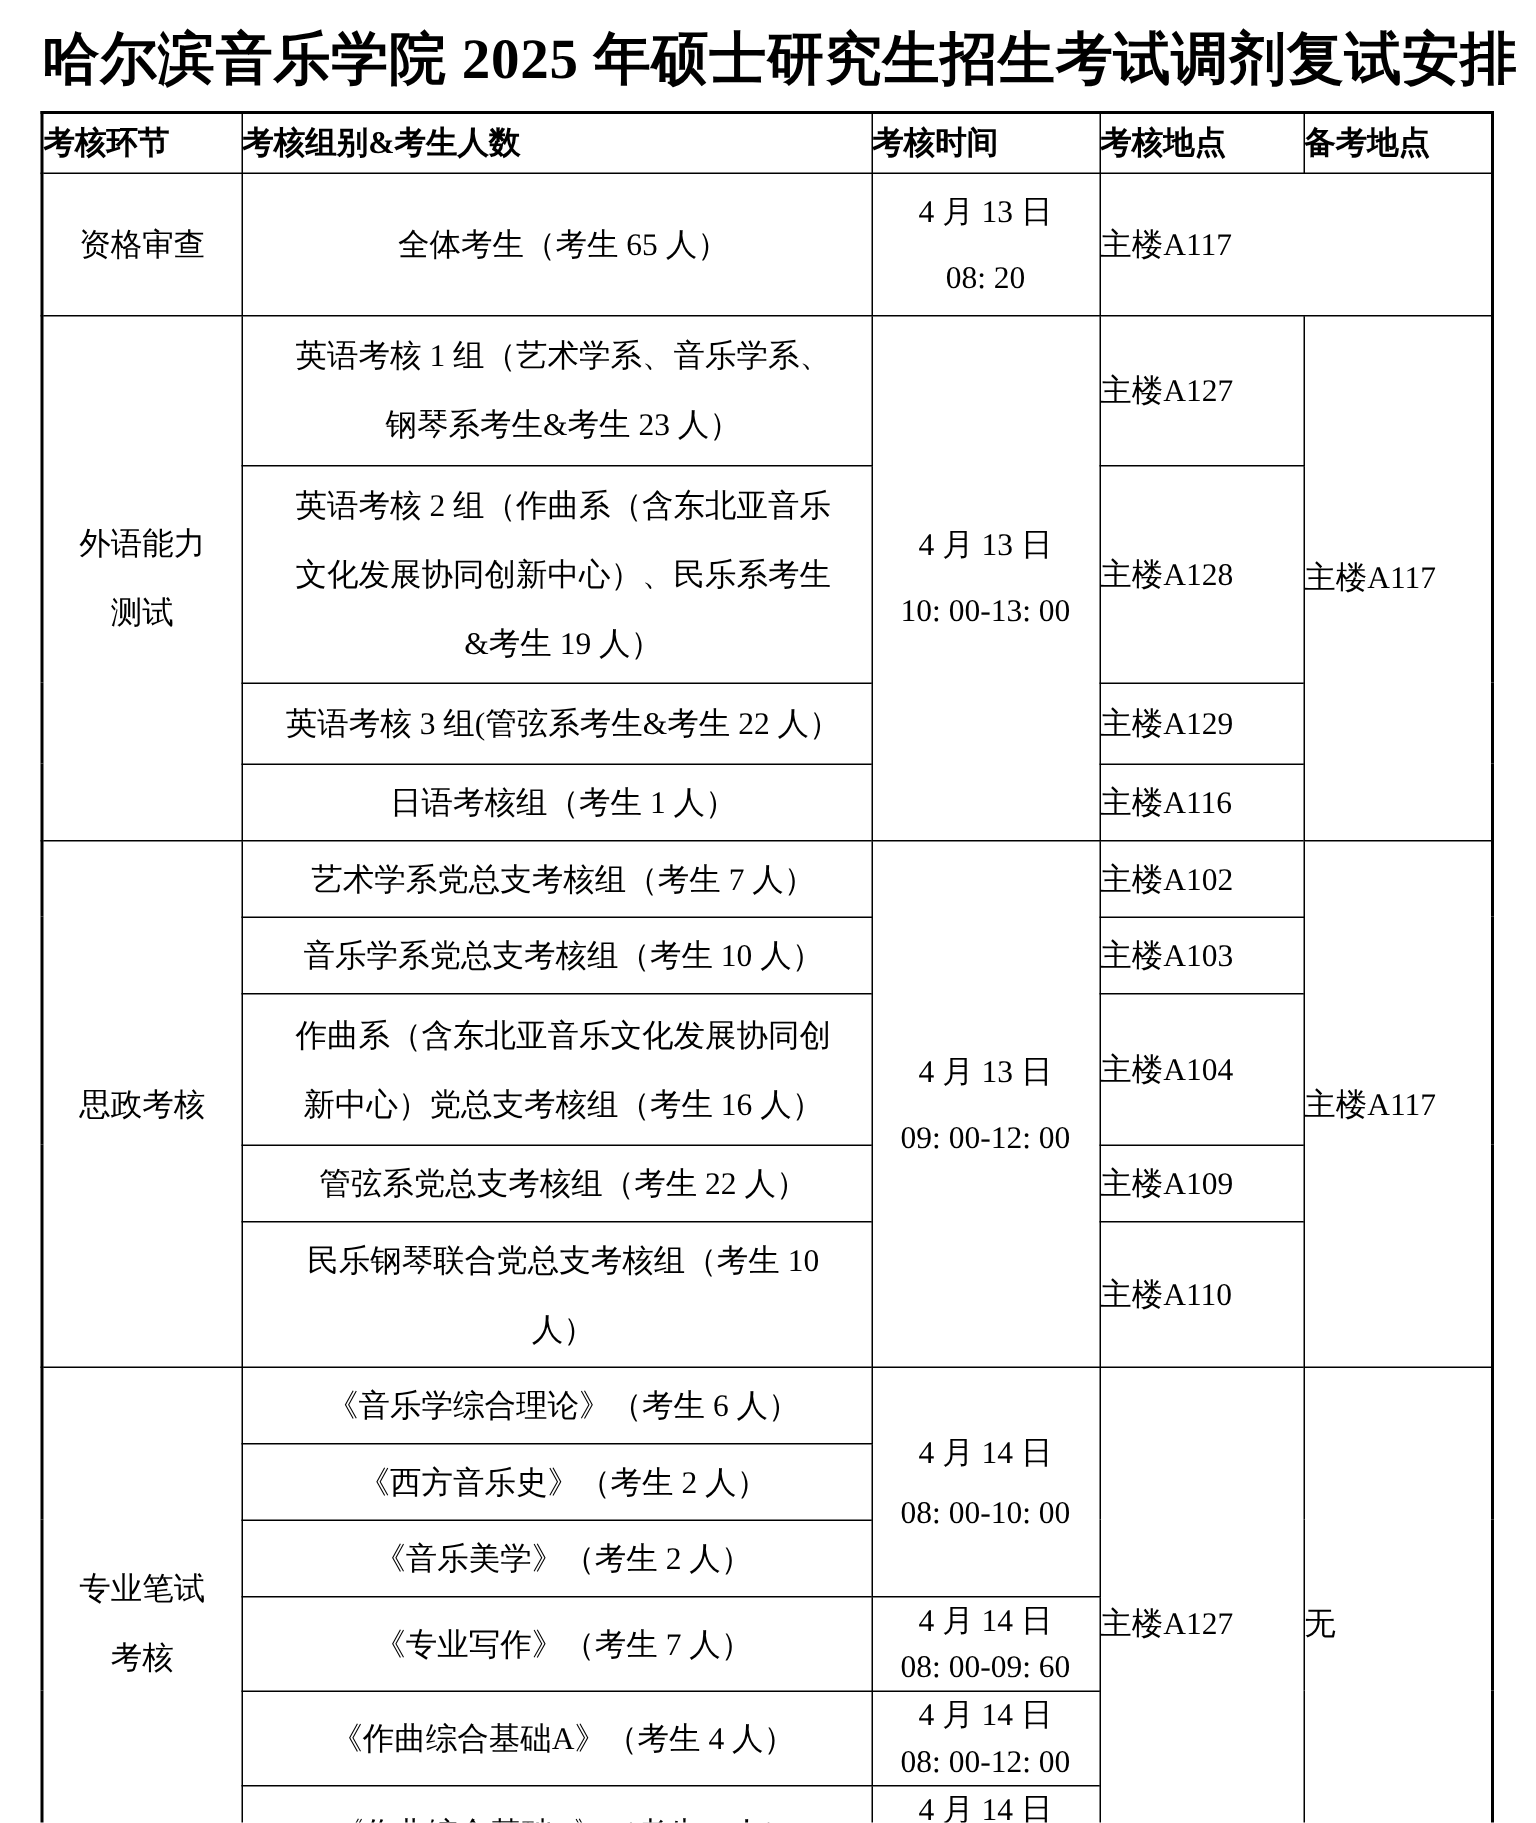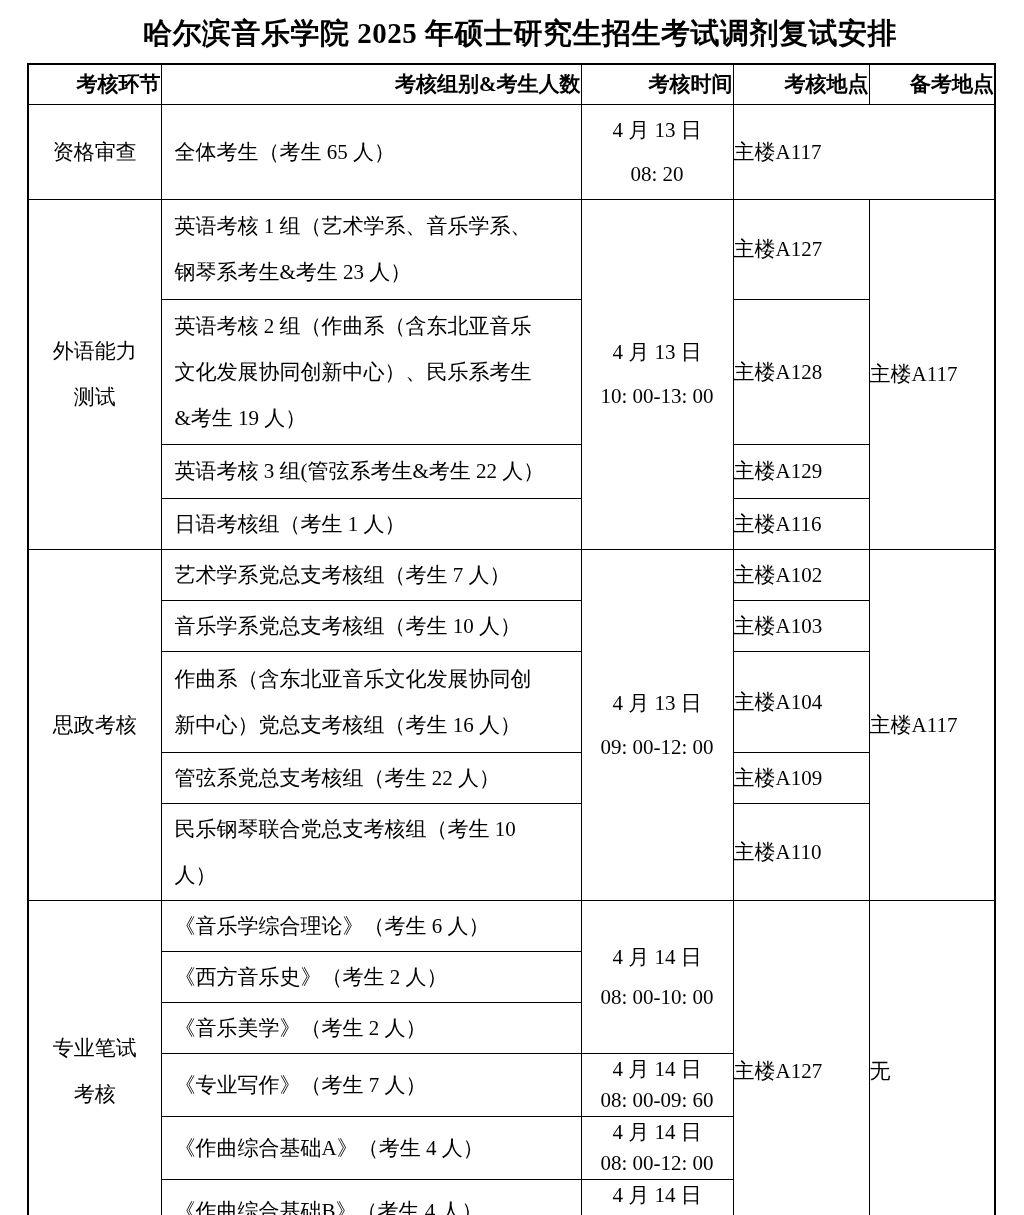--- a/index.html
+++ b/index.html
@@ -3,21 +3,21 @@
 <meta charset="utf-8">
 <style>
   html, body { margin: 0; padding: 0; }
   body {
     width: 1024px; height: 1215px;
     background: #ffffff; color: #000000;
     font-family: "Liberation Serif", "DejaVu Serif", serif;
   }
   .title {
     text-align: center;
-    font-size: 29px;
+    font-size: 38px;
     font-weight: bold;
     margin: 14px 0 9px 16px;
     letter-spacing: 0.5px;
   }
   table.doc-table {
     border-collapse: collapse;
     table-layout: fixed;
     margin-left: 27px;
     width: 967px;
     border: 2px solid #000;
@@ -25,26 +25,26 @@
   td, th {
     border: 1px solid #000;
     vertical-align: middle;
     font-size: 21px;
     padding: 0;
     overflow: hidden;
   }
   tr.header-row th {
     font-weight: bold;
     border-bottom: 1.5px solid #000;
-    text-align: right;
+    text-align: left;
   }
   tr.sec-top td { border-top: 1.5px solid #000; }
   td.stage { text-align: center; }
   td.stage div { line-height: 46px; text-align: center; font-family: Liberation Serif, serif; }
-  td.group { text-align: left; padding: 2px 4px 2px 13px; }
+  td.group { text-align: center; padding: 2px 4px 2px 13px; }
   td.group .line { line-height: 46px; white-space: nowrap; }
   td.time { text-align: center; }
   td.time div { line-height: 44px; white-space: nowrap; }
   td.time-s4 div { line-height: 40px; }
   td.time-sm div { line-height: 31px; }
   td.loc { white-space: nowrap; }
 </style>
 </head>
 <body>
 

